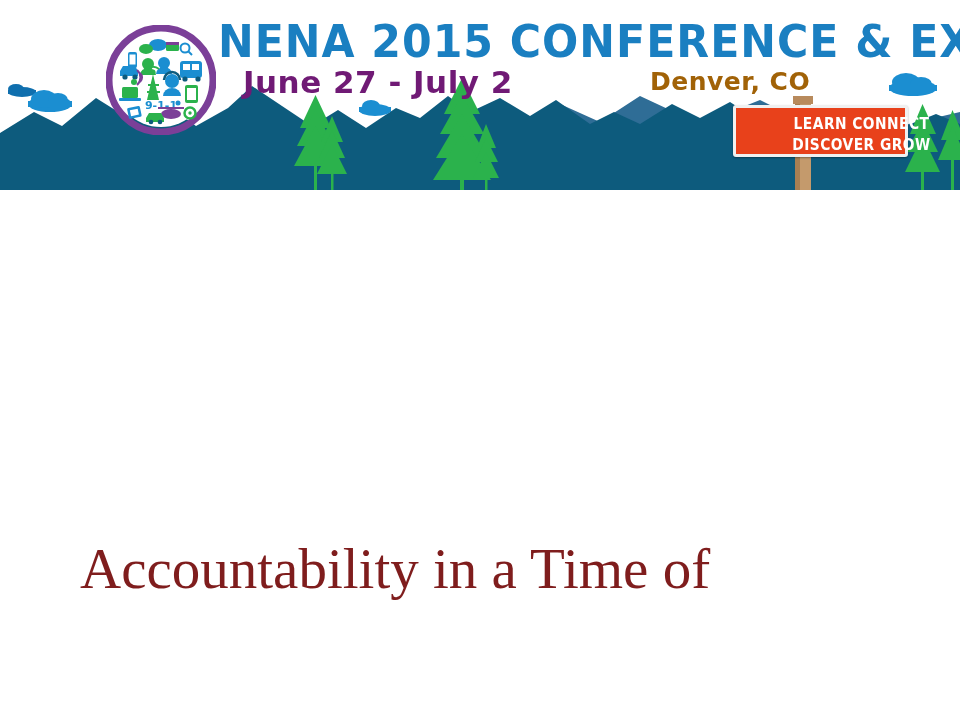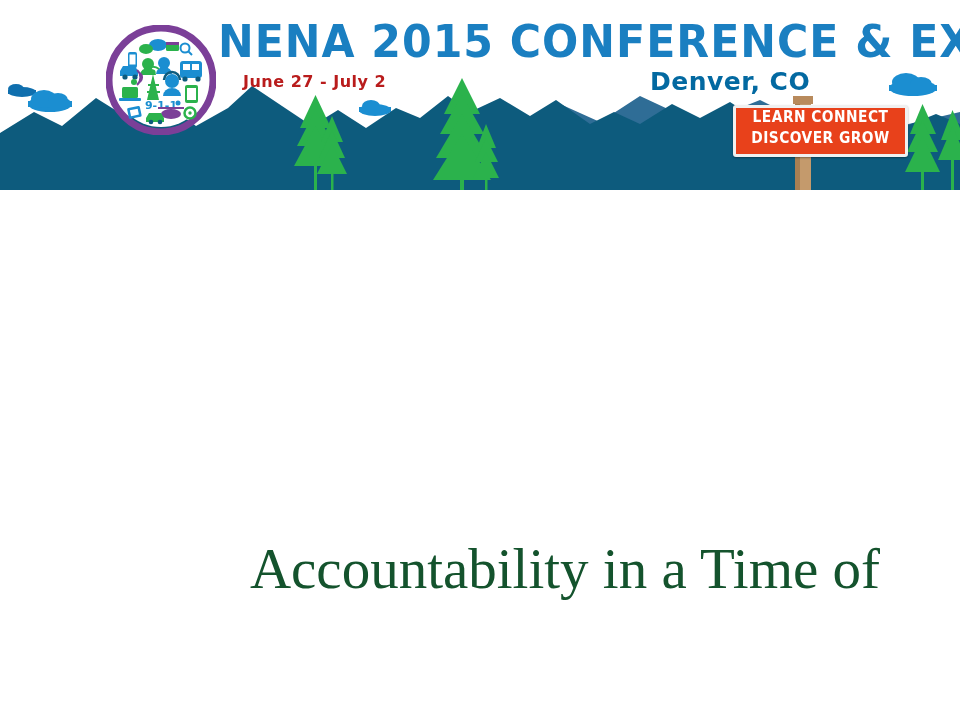--- a/index.html
+++ b/index.html
@@ -75,35 +75,35 @@
     text-align: left;
     transform: scaleX(0.97);
     transform-origin: left center;
   }
   .conf-date {
     position: absolute;
     left: 243px;
     top: 68px;
     font-family: "DejaVu Sans", sans-serif;
     font-weight: bold;
-    font-size: 16px;
+    font-size: 31px;
     line-height: 28px;
-    color: #b91c1c;
+    color: #701a75;
     white-space: nowrap;
     letter-spacing: 0.5px;
   }
   .conf-city {
     position: absolute;
     left: 650px;
     top: 68px;
     font-family: "DejaVu Sans", sans-serif;
     font-weight: bold;
     font-size: 25px;
     line-height: 28px;
-    color: #0369a1;
+    color: #a16207;
     white-space: nowrap;
     letter-spacing: 0.5px;
   }
 
   
   .sign {
     position: absolute;
     left: 733px;
     top: 105px;
     width: 175px;
@@ -125,36 +125,37 @@
     font-family: "DejaVu Sans", sans-serif;
     font-weight: bold;
     font-size: 15px;
     line-height: 21px;
     text-align: center;
     letter-spacing: 0.5px;
     transform: scaleX(0.92);
   }
   .sign-lines {
     position: absolute;
-    left: 0; top: 2px;
+    left: 0; top: 9px;
     width: 175px;
+    padding-left: 41px;
   }
 
   
   .slide-title {
     position: absolute;
     left: 80px;
     top: 338px;
     width: 800px;
-    text-align: right;
+    text-align: left;
     font-family: "Liberation Serif", "DejaVu Serif", serif;
     font-weight: normal;
     font-size: 57px;
     line-height: 82px;
-    color: #14532d;
+    color: #7f1d1d;
     letter-spacing: 0px;
   }
   .slide-title .ln { display: block; }
 
   .body-area {
     position: absolute;
     left: 0;
     top: 190px;
     width: 960px;
     height: 530px;

